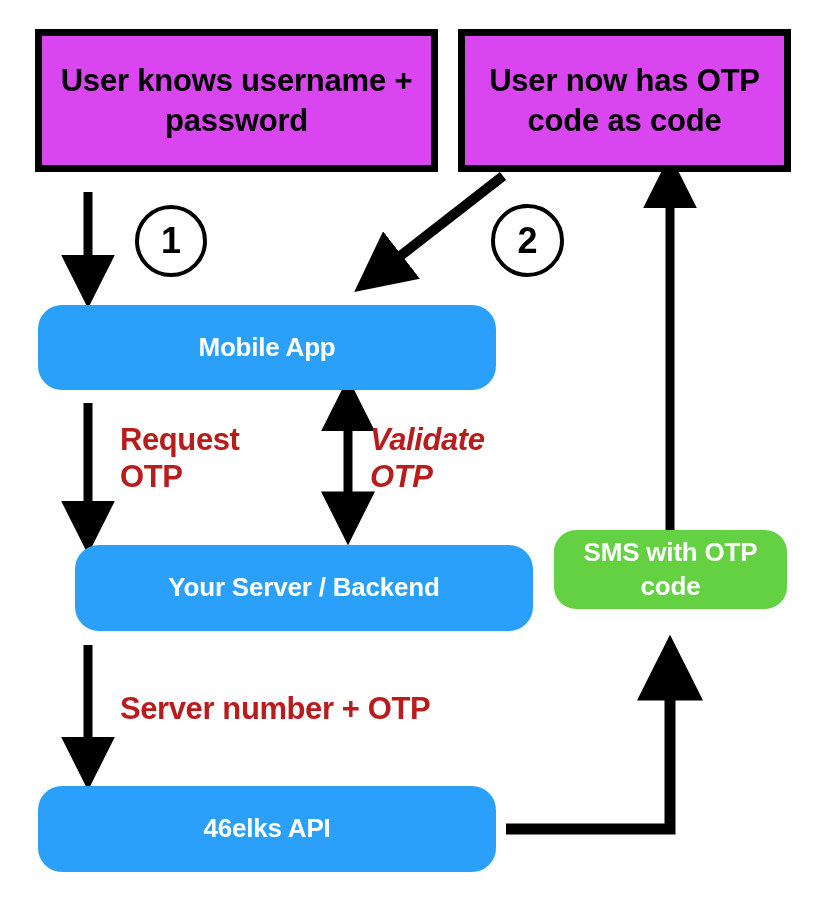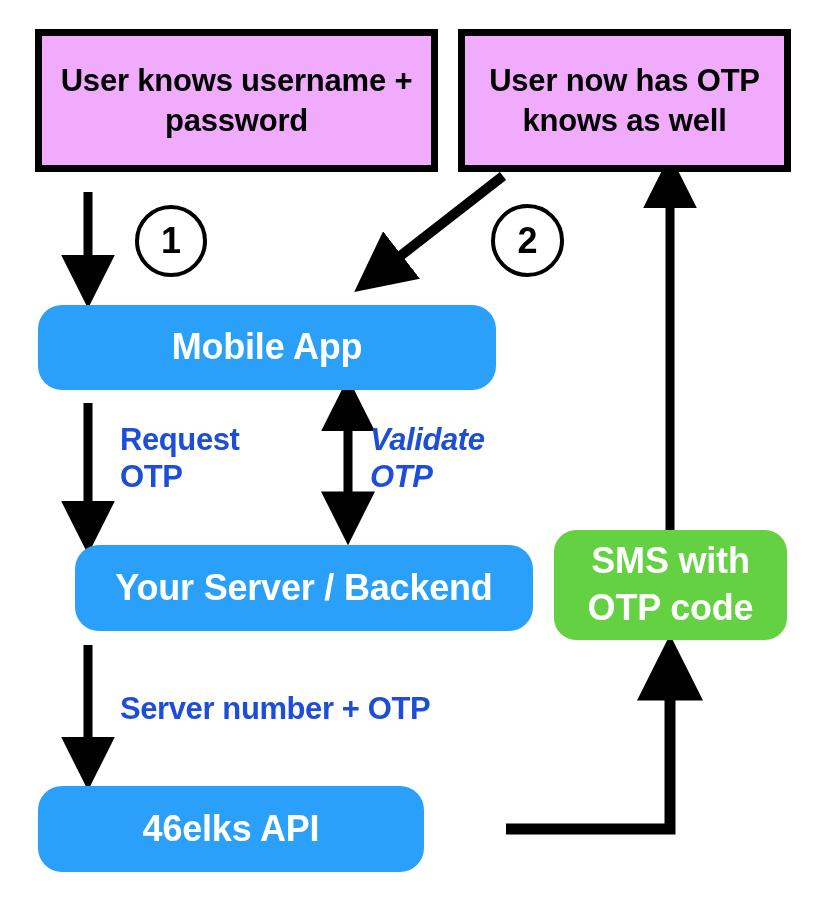--- a/index.html
+++ b/index.html
@@ -27,41 +27,41 @@
   .node {
     position: absolute;
     display: flex;
     align-items: center;
     justify-content: center;
     text-align: center;
     box-sizing: border-box;
   }
   .node-outline {
     border: 7px solid #000000;
-    background: #f0abfc;
+    background: #d946ef;
     color: #000000;
     font-weight: 700;
     font-size: 31px;
     line-height: 1.28;
     letter-spacing: -0.2px;
   }
   .node-filled {
     border-radius: 24px;
     color: #ffffff;
     font-weight: 700;
-    font-size: 36px;
+    font-size: 26px;
     line-height: 1.3;
     letter-spacing: -0.2px;
   }
   .node-blue { background: #2ba0fb; }
   .node-green { background: #63d142; border-radius: 22px; }
 
   .edge-label {
     position: absolute;
-    color: #1d4ed8;
+    color: #b91c1c;
     font-weight: 700;
     font-size: 31px;
     line-height: 1.2;
     letter-spacing: -0.4px;
     white-space: pre-line;
   }
   .step-badge {
     position: absolute;
     display: flex;
     align-items: center;
@@ -102,36 +102,36 @@
 
     <path d="M 506 829 L 670 829 L 670 672" fill="none" stroke="#000000" stroke-width="11" marker-end="url(#arrowhead)"></path>
 
     <line x1="670" y1="530" x2="670" y2="185" stroke="#000000" stroke-width="9" marker-end="url(#arrowhead)"></line>
   </svg>
 
   <div class="node node-outline" style="left:35px; top:29px; width:403px; height:143px;">User knows
 username + password</div>
 
   <div class="node node-outline" style="left:458px; top:29px; width:333px; height:143px;">User now has
-OTP knows as well</div>
+OTP code as code</div>
 
   <div class="step-badge" style="left:135px; top:205px; width:72px; height:72px;">1</div>
 
   <div class="step-badge" style="left:491px; top:204px; width:73px; height:73px;">2</div>
 
   <div class="node node-filled node-blue" style="left:38px; top:305px; width:458px; height:85px;">Mobile App</div>
 
   <div class="edge-label" style="left:120px; top:421px; width:220px;">Request
 OTP</div>
 
   <div class="edge-label" style="left:370px; top:421px; width:220px;font-style:italic;">Validate
 OTP</div>
 
   <div class="node node-filled node-blue" style="left:38px; top:545px; width:458px; height:86px;margin-left:37px;">Your Server / Backend</div>
 
-  <div class="node node-filled node-green" style="left:554px; top:530px; width:233px; height:110px;">SMS with
+  <div class="node node-filled node-green" style="left:554px; top:530px; width:233px; height:79px;">SMS with
 OTP code</div>
 
   <div class="edge-label" style="left:120px; top:690px; width:420px;">Server number + OTP</div>
 
-  <div class="node node-filled node-blue" style="left:38px; top:786px; width:386px; height:86px;">46elks API</div>
+  <div class="node node-filled node-blue" style="left:38px; top:786px; width:458px; height:86px;">46elks API</div>
 
 </div>
 
 </body></html>

